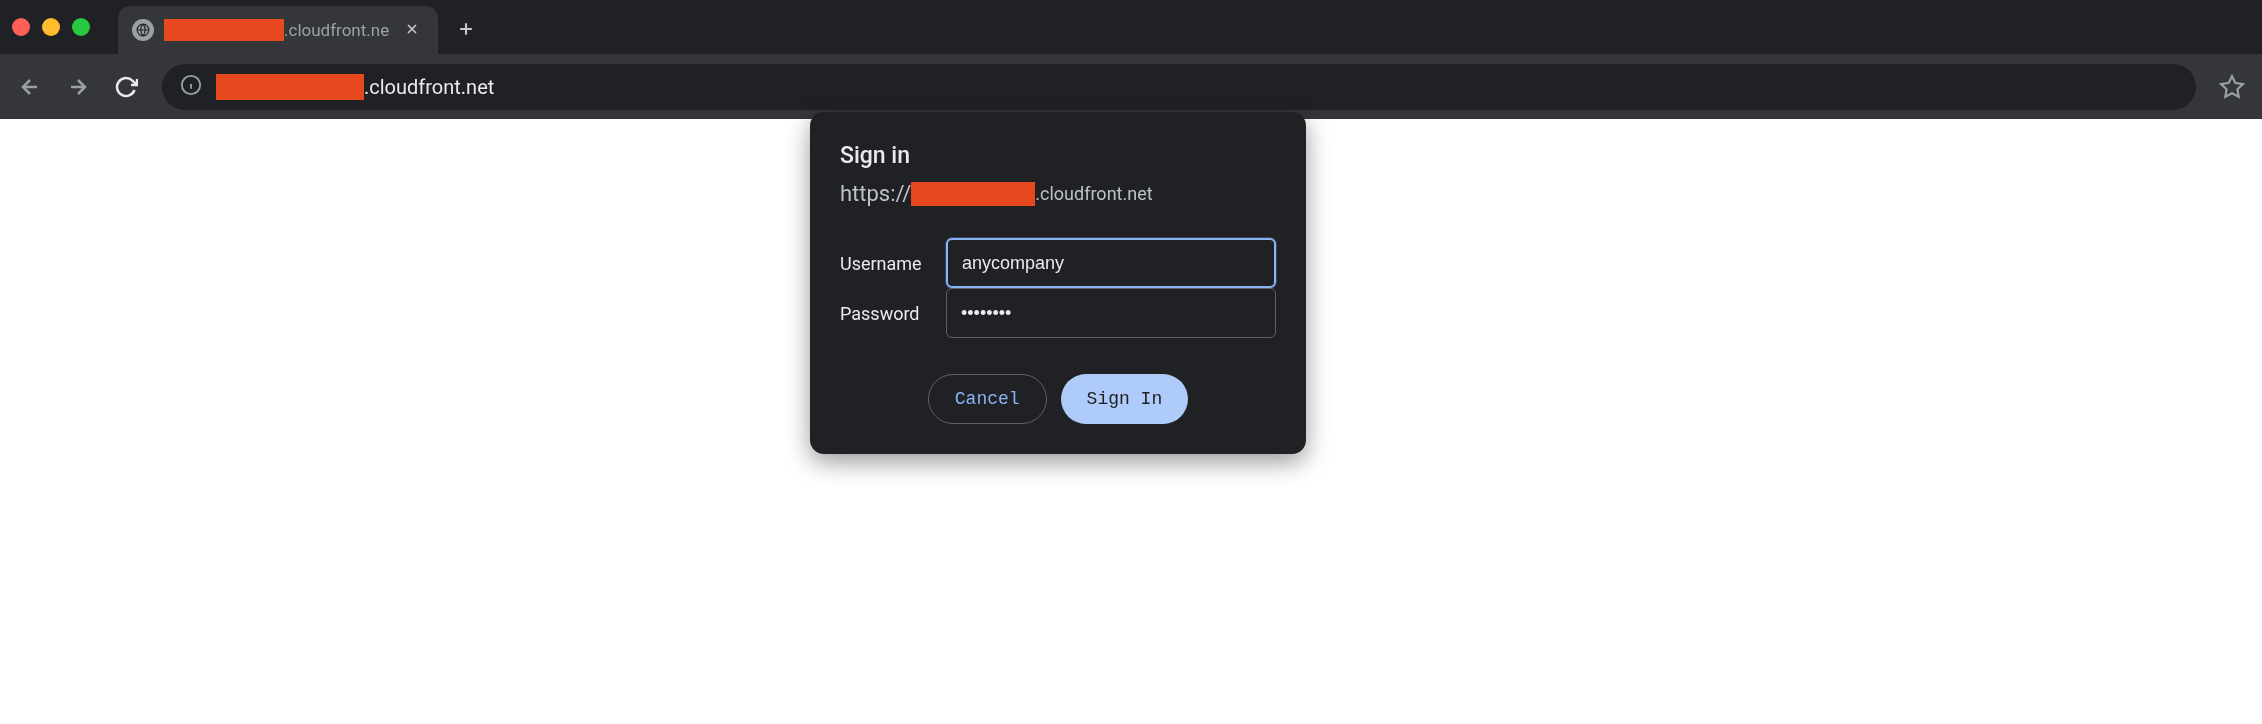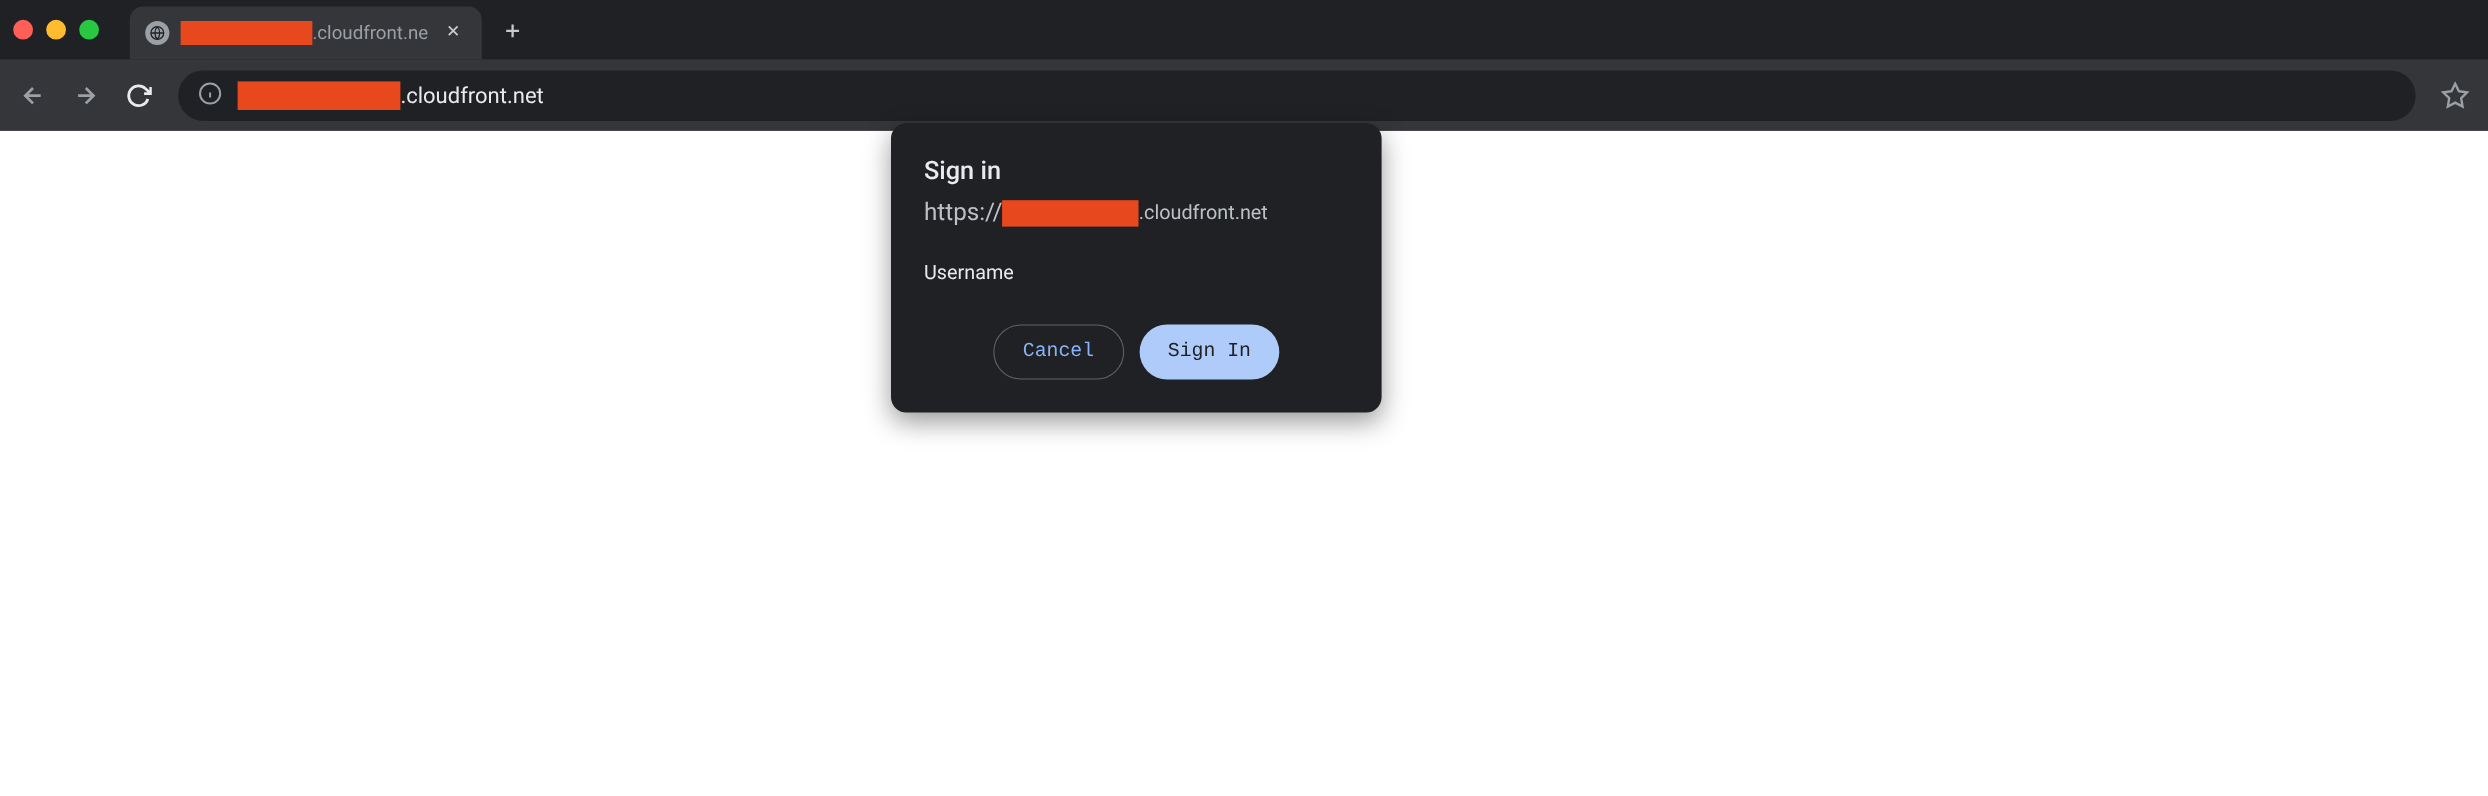--- a/index.html
+++ b/index.html
@@ -152,21 +152,21 @@
     .star-btn svg { width: 26px; height: 26px; }
     .content-area {
       position: relative;
       height: calc(724px - 119px);
       background: #fff;
     }
     .auth-dialog {
       position: absolute;
       top: -7px;
       left: 810px;
-      width: 446px;
+      width: 496px;
       background: #202124;
       border-radius: 14px;
       padding: 30px;
       box-shadow: 0 8px 24px rgba(0,0,0,0.4);
     }
     .dialog-title {
       color: #e8eaed;
       font-size: 23px;
       font-weight: 500;
       margin-bottom: 12px;
@@ -316,19 +316,24 @@
 <div class="content-area">
   <div class="auth-dialog">
     <div class="dialog-title">Sign in</div>
     <div class="dialog-origin">
       <span class="origin-prefix">https://</span>
       <span class="redact-origin"></span>
       <span class="origin-suffix">.cloudfront.net</span>
     </div>
     <div class="form-row">
       <div class="form-label">Username</div>
+      <input class="form-input active" type="text" value="anycompany" style="">
+    </div>
+    <div class="form-row">
+      <div class="form-label">Password</div>
+      <input class="form-input" type="text" value="••••••••" style="">
     </div>
     <div class="dialog-actions">
       <div class="btn btn-cancel">Cancel</div>
       <div class="btn btn-signin">Sign In</div>
     </div>
   </div>
 </div>
 
 </body></html>

